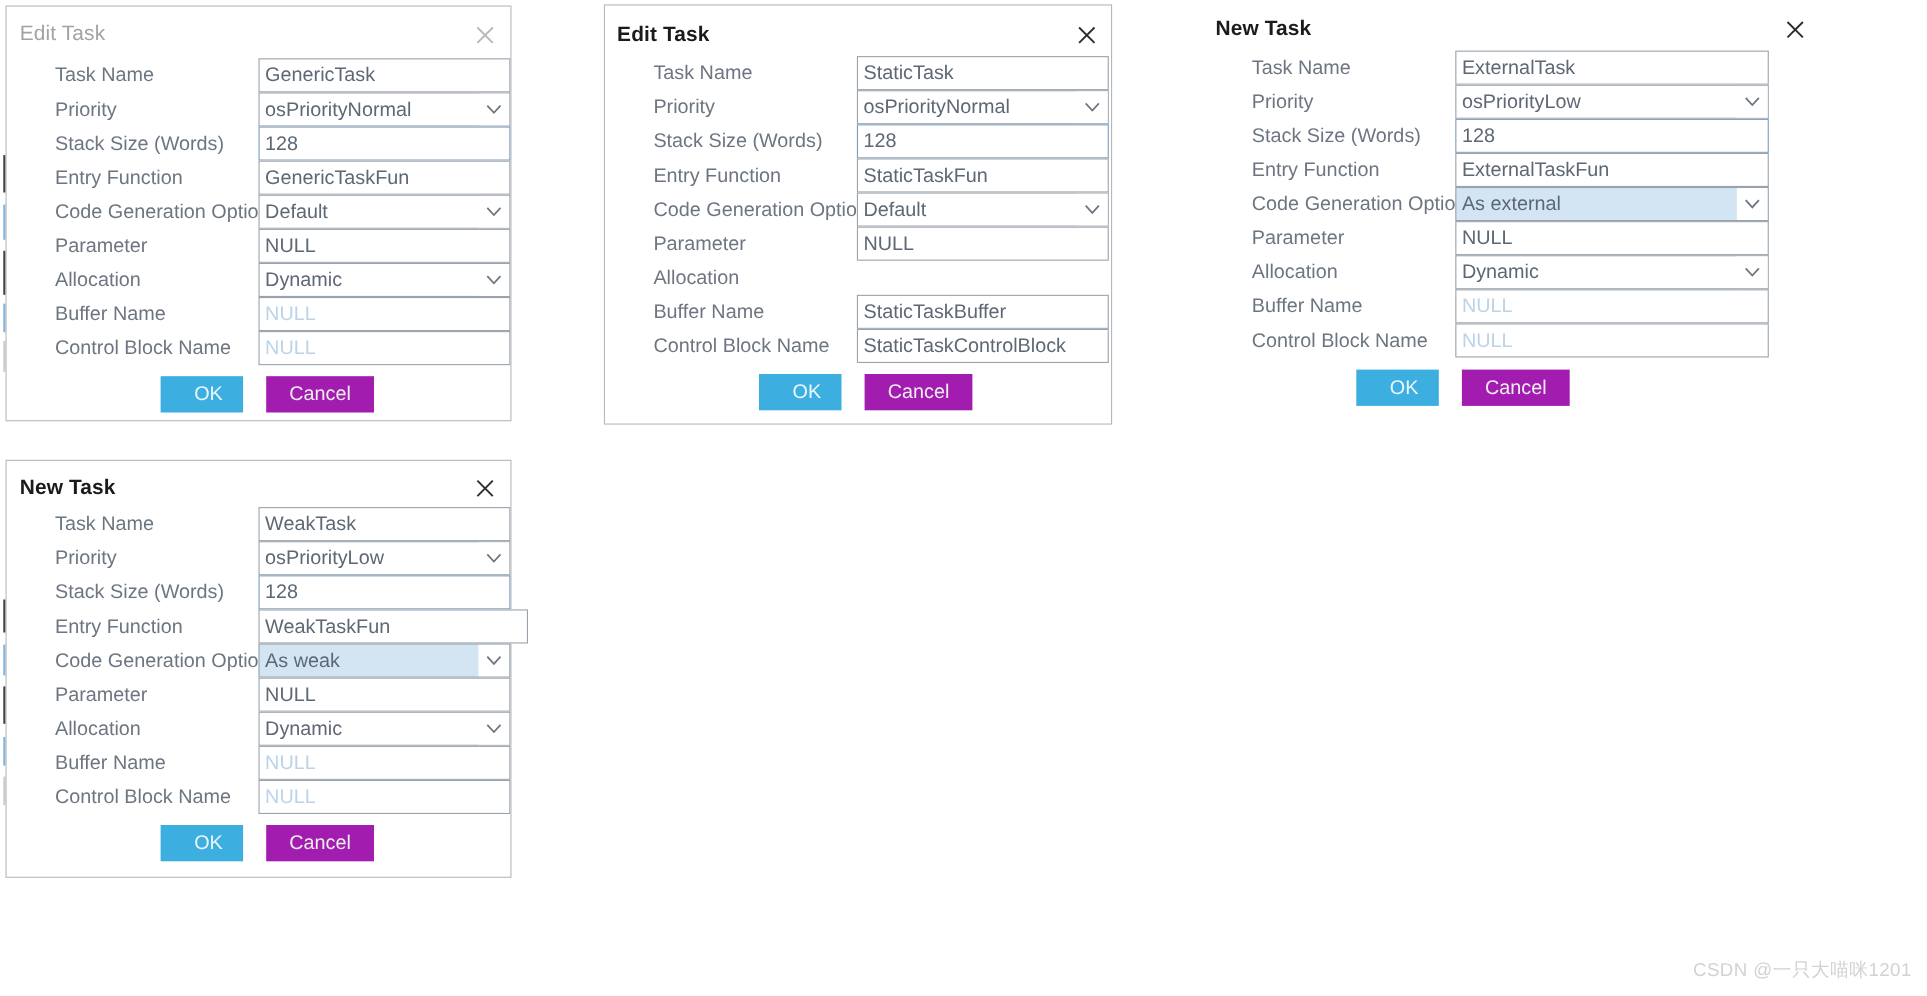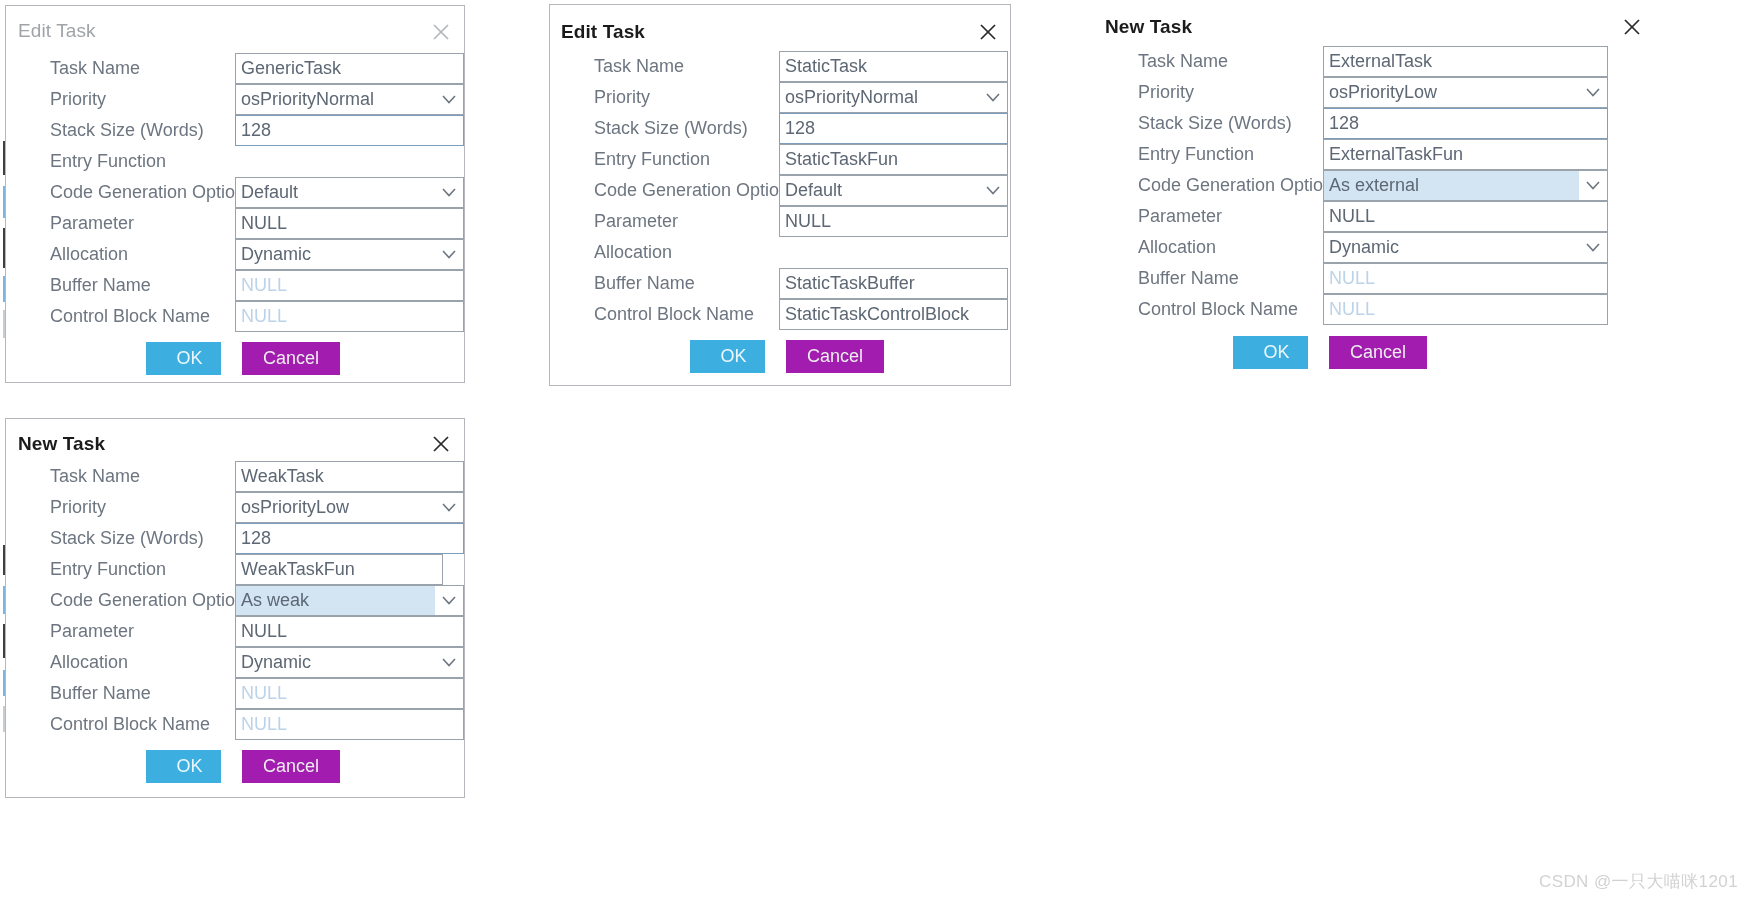--- a/index.html
+++ b/index.html
@@ -194,20 +194,23 @@
 
     <div class="row" style="left:44px; top:109px; width:414px;">
       <div class="field-label">Stack Size (Words)</div>
       <div class="field-box focused" style="left:185px; width:229px;">
         <div class="field-value numeric">128</div>
       </div>
     </div>
 
     <div class="row" style="left:44px; top:140px; width:414px;">
       <div class="field-label">Entry Function</div>
+      <div class="field-box" style="left:185px; width:229px;">
+        <div class="field-value">GenericTaskFun</div>
+      </div>
     </div>
 
     <div class="row" style="left:44px; top:171px; width:414px;">
       <div class="field-label">Code Generation Option</div>
       <div class="field-box" style="left:185px; width:229px;">
         <div class="field-value">Default</div>
         <div class="combo-arrow">
           <svg width="14" height="9" viewBox="0 0 14 9">
               <polyline points="1,1 7,7.5 13,1" fill="none" stroke="#6d7680" stroke-width="1.6"></polyline>
             </svg>
@@ -462,21 +465,21 @@
 
     <div class="row" style="left:44px; top:104px; width:414px;">
       <div class="field-label">Stack Size (Words)</div>
       <div class="field-box focused" style="left:185px; width:229px;">
         <div class="field-value numeric">128</div>
       </div>
     </div>
 
     <div class="row" style="left:44px; top:135px; width:414px;">
       <div class="field-label">Entry Function</div>
-      <div class="field-box" style="left:185px; width:208px;padding-left:44px;">
+      <div class="field-box" style="left:185px; width:245px;padding-left:44px;">
         <div class="field-value">WeakTaskFun</div>
       </div>
     </div>
 
     <div class="row" style="left:44px; top:166px; width:414px;">
       <div class="field-label">Code Generation Option</div>
       <div class="field-box highlight" style="left:185px; width:229px;text-align:center;">
         <div class="field-value">As weak</div>
         <div class="combo-arrow">
           <svg width="14" height="9" viewBox="0 0 14 9">

